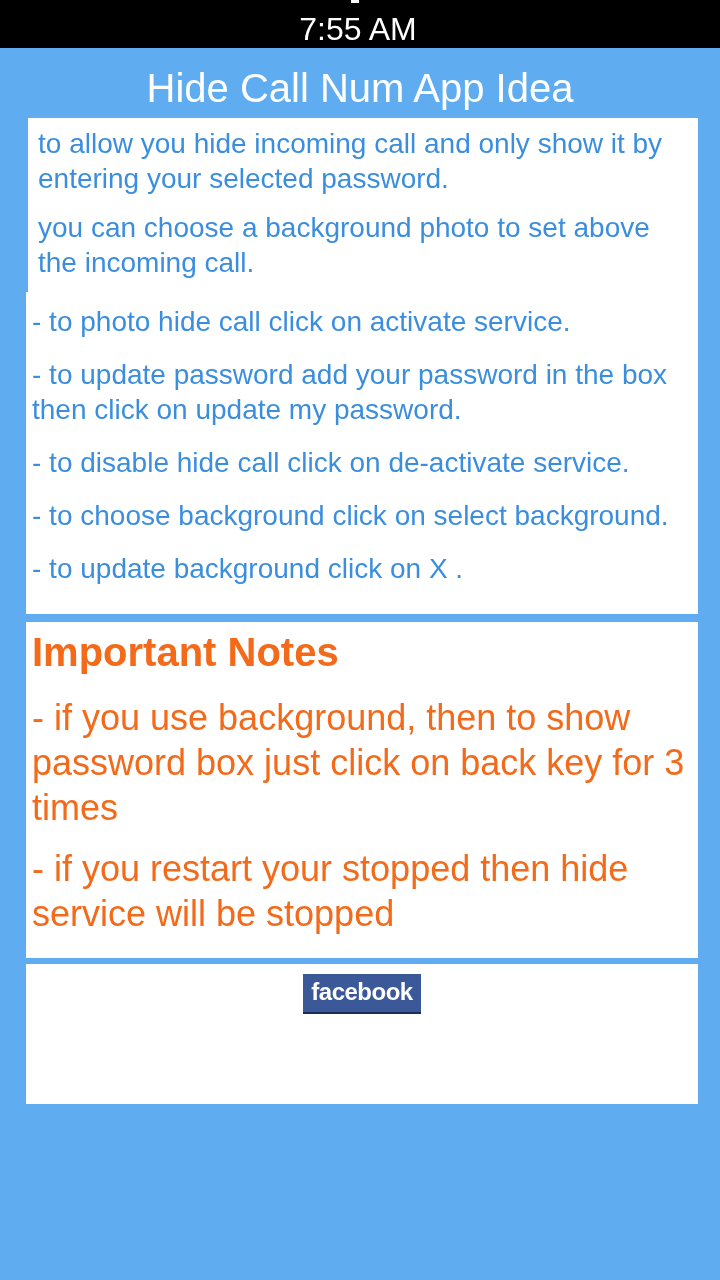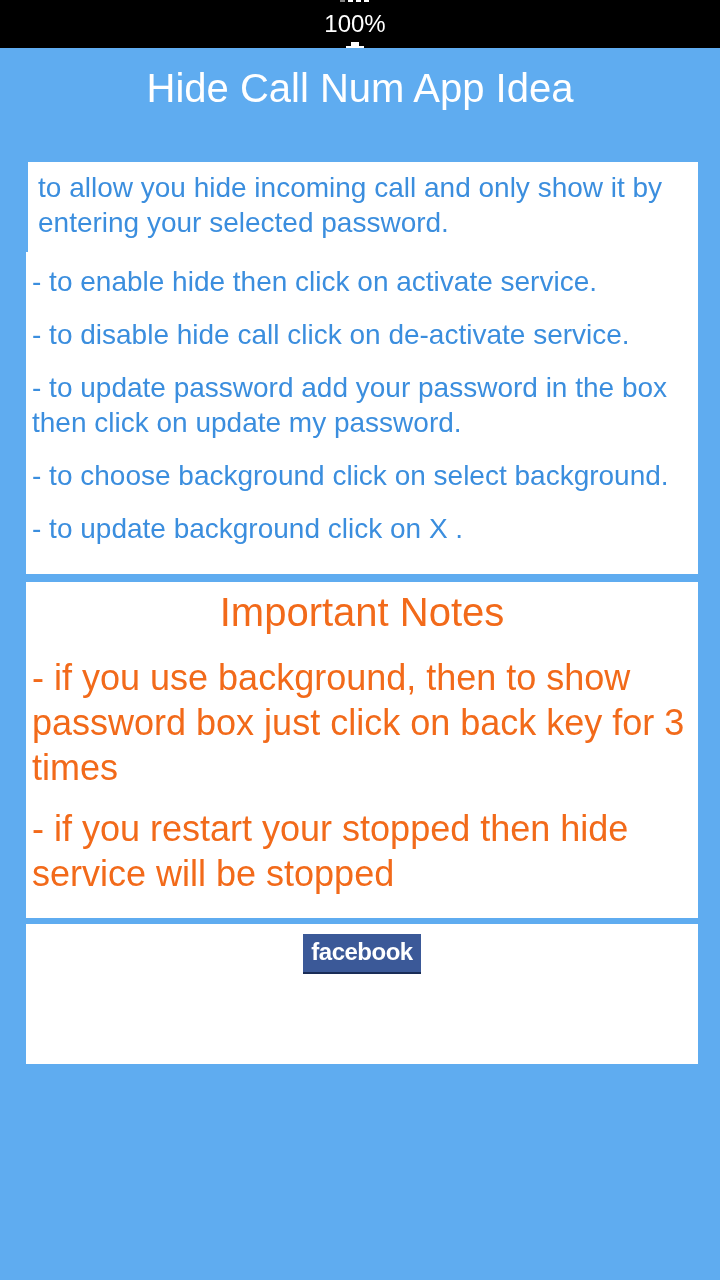--- a/index.html
+++ b/index.html
@@ -63,21 +63,20 @@
       font-size: 40px;
       font-weight: 400;
       padding: 18px 0 7px 0;
     }
     .card {
       background: #fff;
       margin: 0 22px 0 28px;
     }
     .card-pad {
       padding: 8px 10px 12px 10px;
-      margin-top: 44px;
     }
     .card p {
       color: #3b8ede;
       font-size: 28px;
       line-height: 1.25;
       margin-bottom: 14px;
     }
     .card p:last-child { margin-bottom: 0; }
     .card2 {
       background: #fff;
@@ -90,23 +89,22 @@
       line-height: 1.25;
       margin: 10px 0 18px 0;
     }
     .card3 {
       background: #fff;
       margin: 8px 22px 0 26px;
       padding: 8px 6px 6px 6px;
     }
     .card3 .heading3 {
       color: #f26a1a;
-      text-align: center;
       font-size: 40px;
-      font-weight: 400;
+      font-weight: 700;
       padding-bottom: 10px;
     }
     .card3 p {
       color: #f26a1a;
       font-size: 36px;
       line-height: 1.25;
       margin: 10px 0 16px 0;
     }
     .card4 {
       background: #fff;
@@ -132,33 +130,35 @@
 
 <div class="status-bar">
   <span class="status-signal">
     <span class="bar b1"></span>
       <span class="bar b2"></span>
       <span class="bar b3"></span>
       <span class="bar b4"></span>
   </span>
   <span class="status-batt-pct">100%</span>
   <span class="status-battery"></span>
+  <span class="status-time">7:55 AM</span>
 </div>
 
 <div class="content">
 
   <div class="heading">Hide Call Num App Idea</div>
   <div class="card card-pad">
     <p>to allow you hide incoming call and only show it by entering your selected password.</p>
+    <p>you can choose a background photo to set above the incoming call.</p>
   </div>
 
   <div class="card2">
-    <p>- to enable hide then click on activate service.</p>
+    <p>- to photo hide call click on activate service.</p>
+    <p>- to update password add your password in the box then click on update my password.</p>
     <p>- to disable hide call click on de-activate service.</p>
-    <p>- to update password add your password in the box then click on update my password.</p>
     <p>- to choose background click on select background.</p>
     <p>- to update background click on X .</p>
   </div>
 
   <div class="card3">
     <div class="heading3">Important Notes</div>
     <p>- if you use background, then to show password box just click on back key for 3 times</p>
     <p>- if you restart your stopped then hide service will be stopped</p>
   </div>
 

